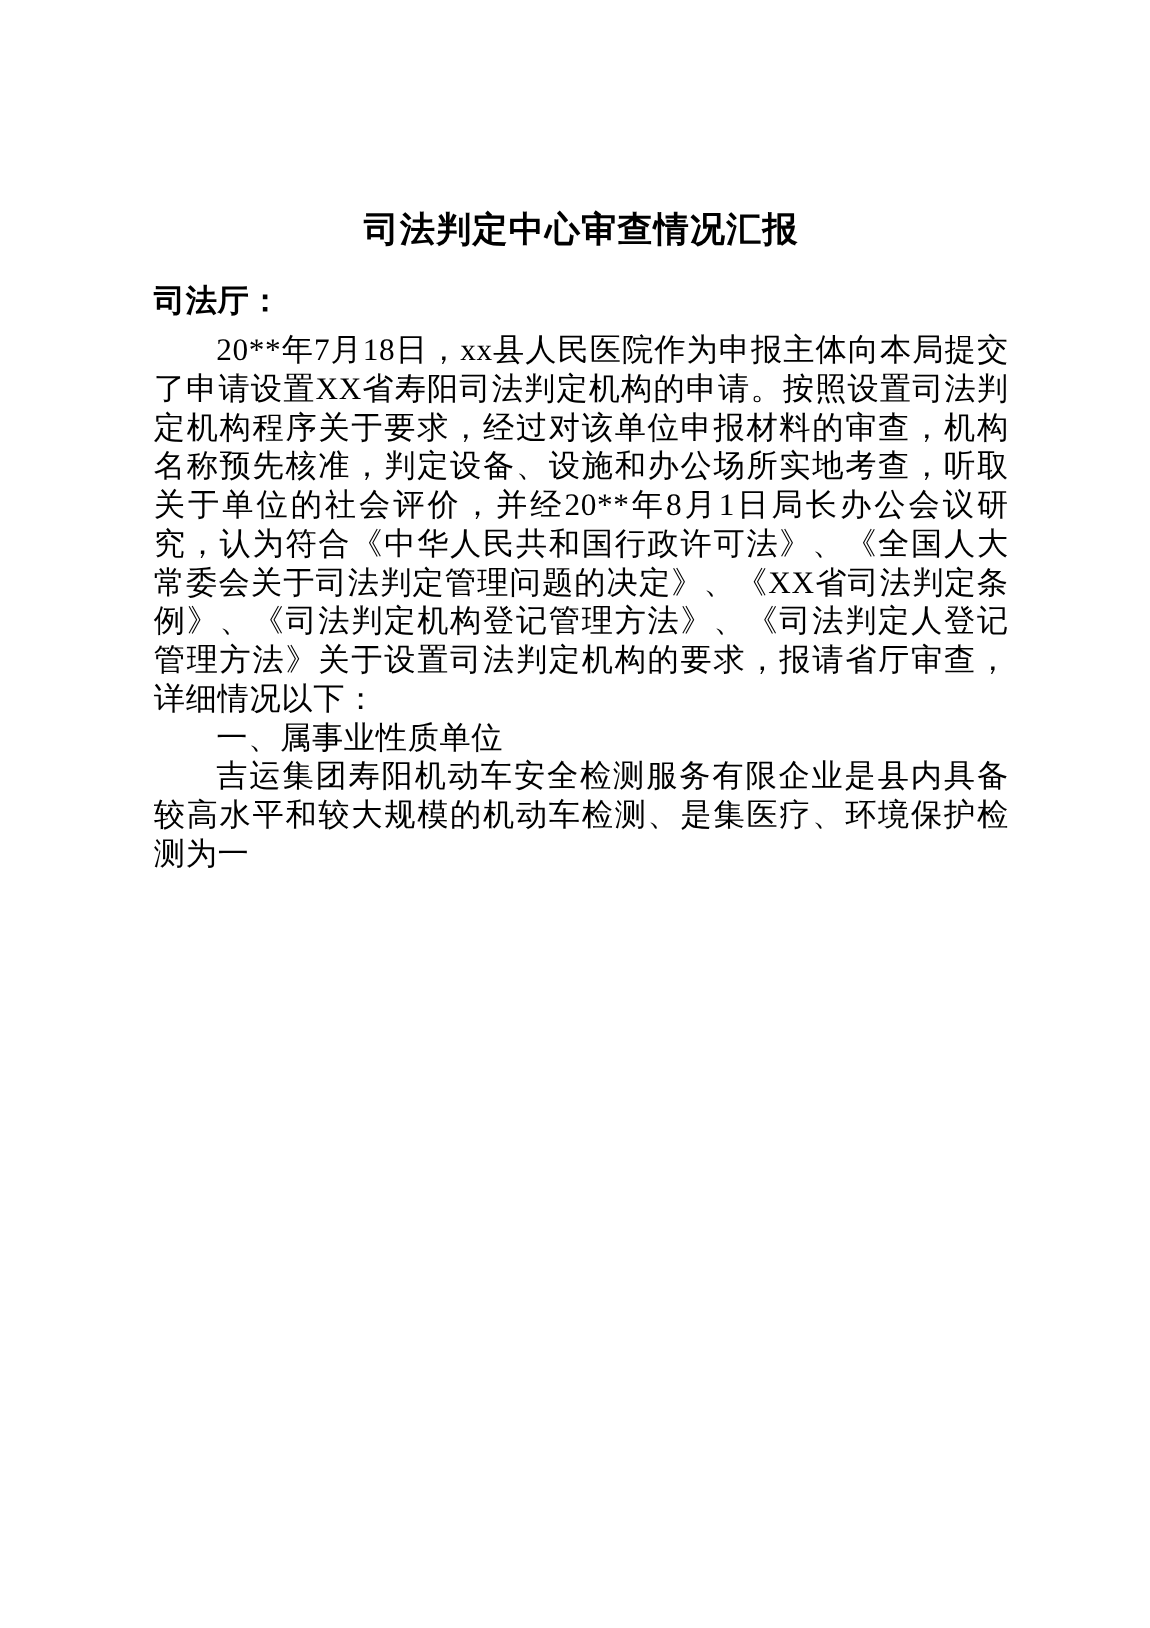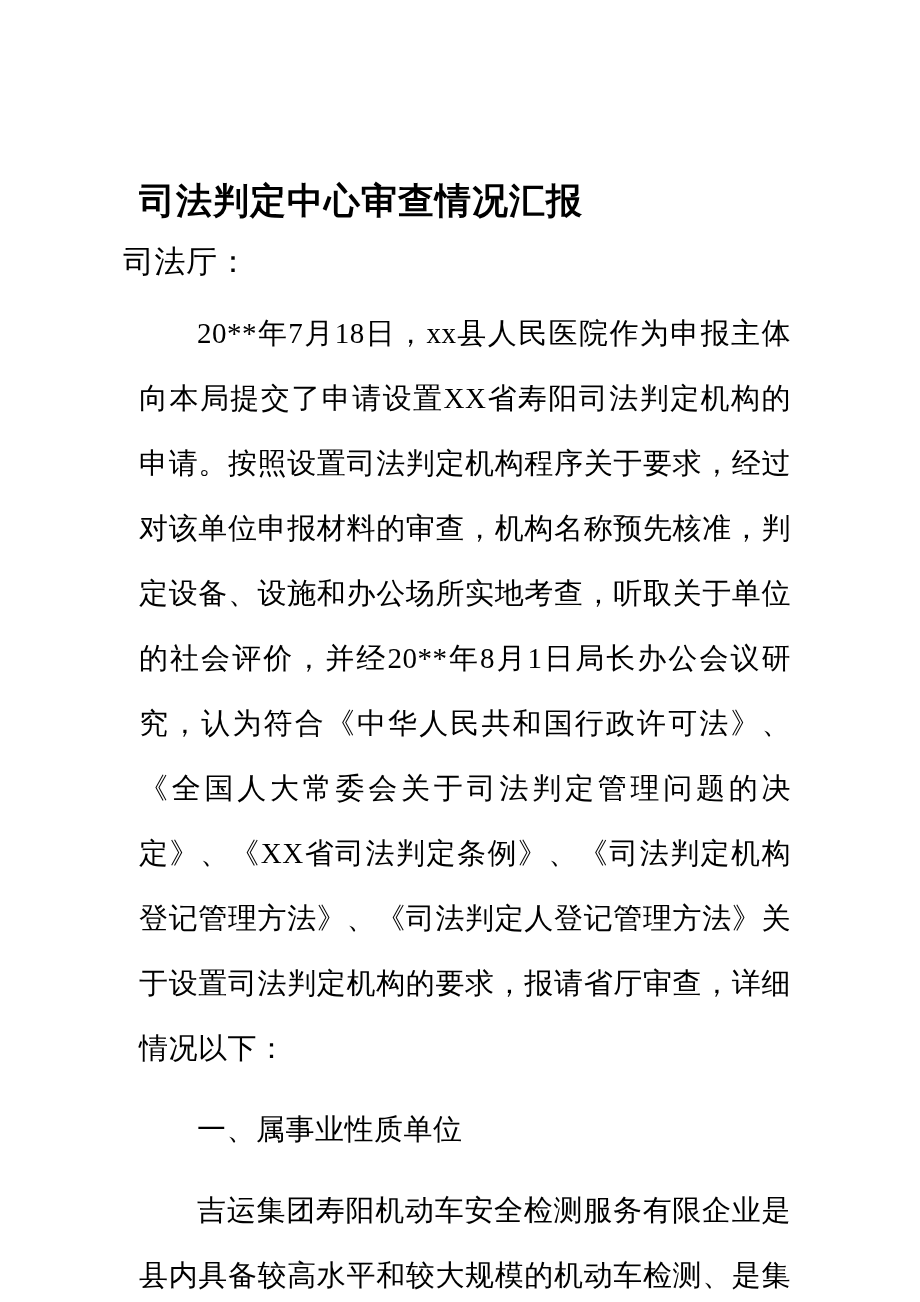--- a/index.html
+++ b/index.html
@@ -16,39 +16,40 @@
     color: #000000;
     font-family: "Liberation Serif", "DejaVu Serif", serif;
   }
   .content {
     position: absolute;
     left: 123px;
     top: 163px;
     width: 684px;
   }
   .doc-title {
-    margin: 16px;
-    font-size: 36px;
+    margin: 0;
+    font-size: 28px;
     line-height: 44px;
     font-weight: bold;
-    text-align: left;
+    text-align: center;
     letter-spacing: 1px;
     color: #000000;
   }
   .salutation {
     margin: 12px 0 0 0;
-    font-size: 31px;
+    font-size: 25px;
     line-height: 45.7px;
     text-indent: 0;
     letter-spacing: 0.5px;
+    font-weight: bold;
   }
   .para {
-    margin: 16px;
-    font-size: 29px;
-    line-height: 65px;
+    margin: 0;
+    font-size: 25px;
+    line-height: 31px;
     text-align: justify;
     text-justify: inter-ideograph;
     text-indent: 2em;
     letter-spacing: 0.5px;
     word-break: break-all;
   }
 </style>
 </head>
 <body>
 

